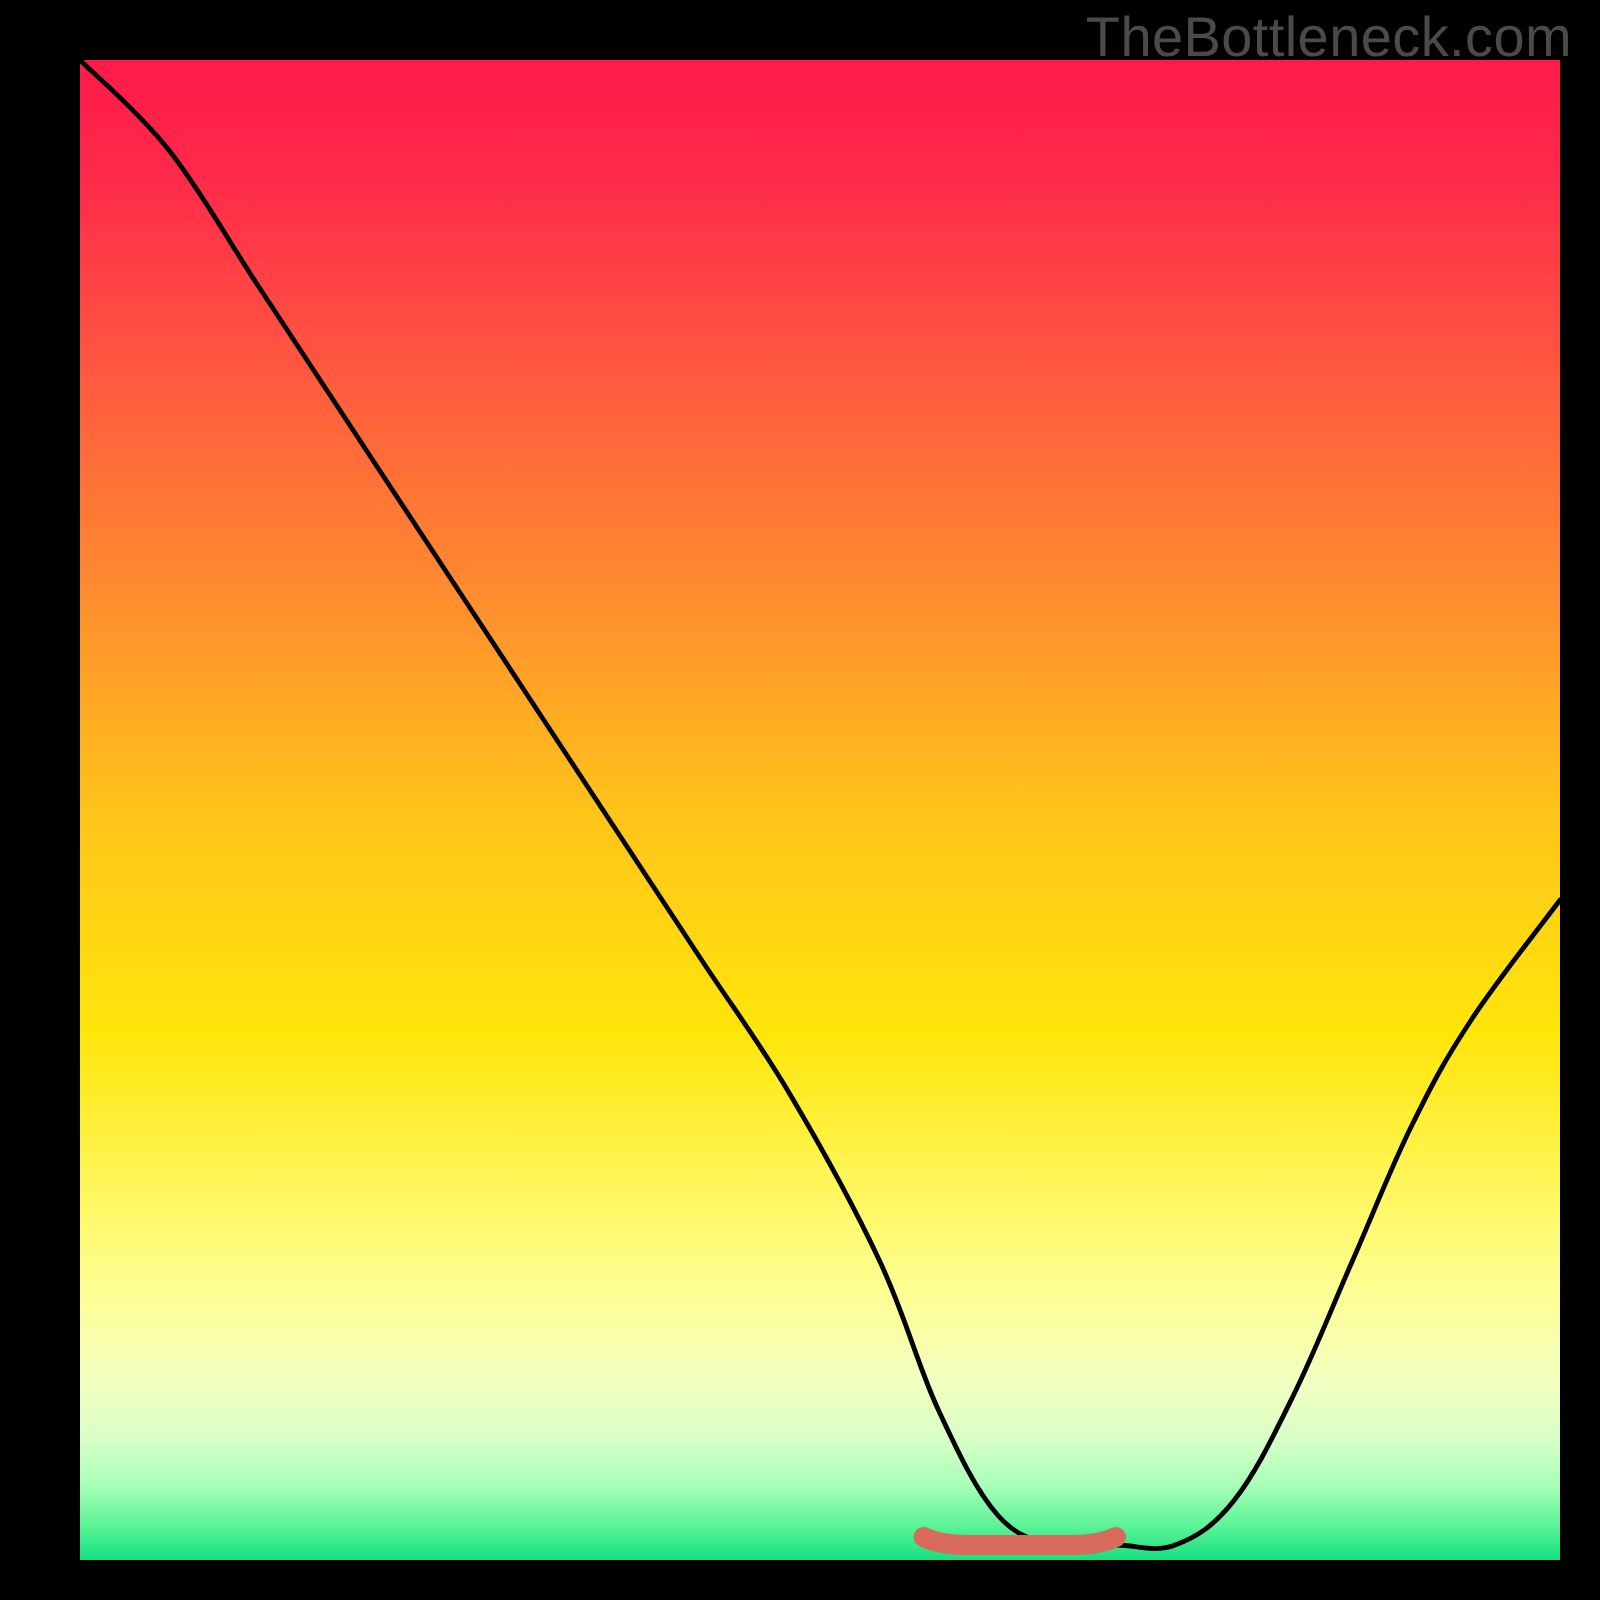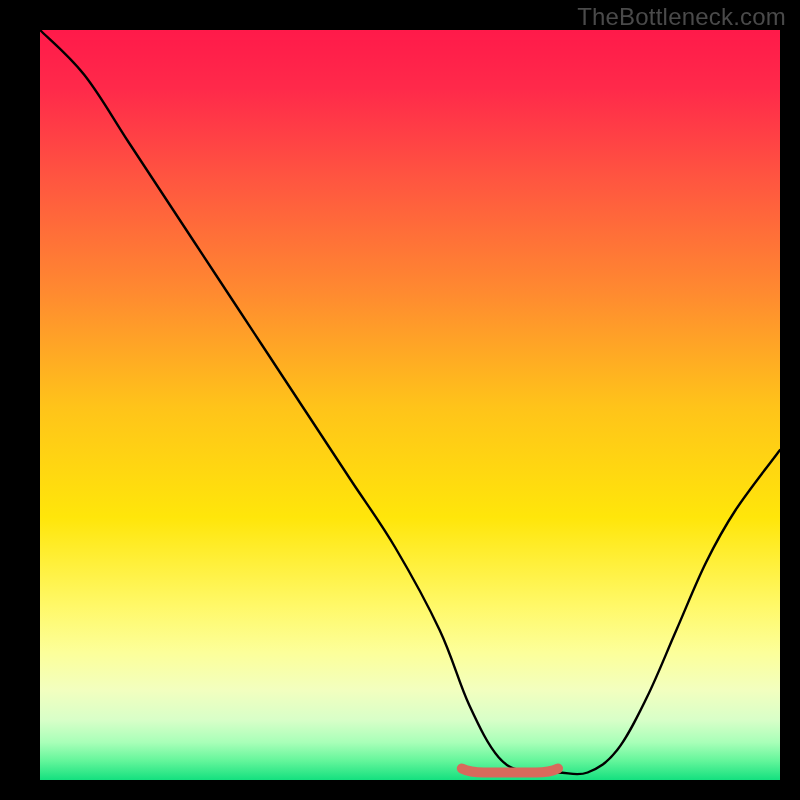--- a/index.html
+++ b/index.html
@@ -15,21 +15,21 @@
     position: relative;
     width: 800px;
     height: 800px;
     background: #000;
   }
   .watermark {
     position: absolute;
     top: 3px;
     right: 14px;
     color: #4a4a4a;
-    font-size: 24px;
+    font-size: 28px;
     font-weight: 500;
     letter-spacing: 0.2px;
     z-index: 10;
   }
   svg.chart {
     position: absolute;
     top: 0;
     left: 0;
   }
 </style>

